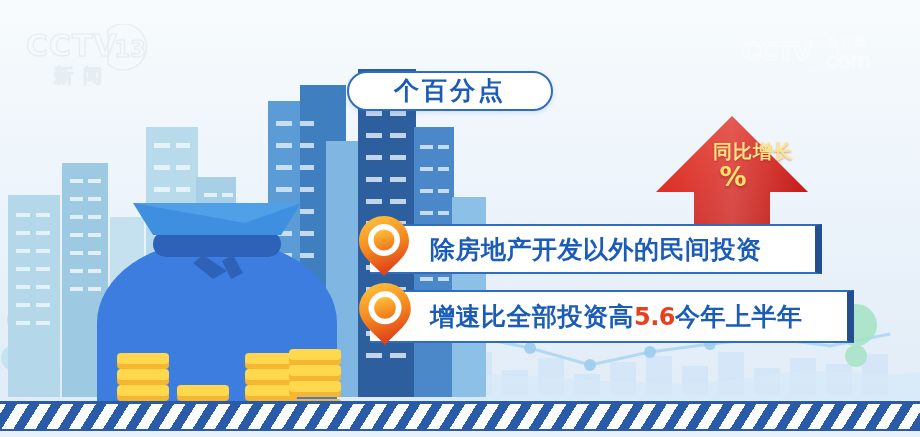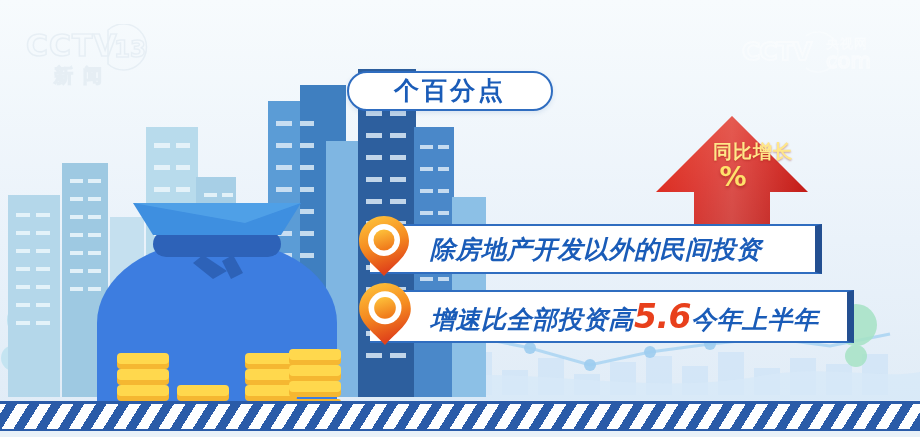--- a/index.html
+++ b/index.html
@@ -100,23 +100,22 @@
     border-bottom:2.5px solid #2f6dc0;
     border-right:7px solid #234f91;
     background:#ffffff;
   }
   .fact-bar .bar-text{
     position:relative; z-index:3;
     font-size:25px; font-weight:bold; color:#1a5cb8;
     letter-spacing:.5px; line-height:1;
     font-family:"DejaVu Sans","Liberation Sans",sans-serif;
     white-space:nowrap;
-    font-style:italic;
-  }
-  .fact-bar .hl { color:#e8401c; font-size:33px; letter-spacing:-.5px; }
+  }
+  .fact-bar .hl { color:#e8401c; font-size:24px; letter-spacing:-.5px; }
 
   #bar1 { left:370px; top:224px; width:452px; height:50px; }
   #bar1 .bar-text { margin-left:60px; }
   #bar2 { left:370px; top:290px; width:484px; height:53px; }
   #bar2 .bar-text { margin-left:60px; }
 
   
   .pin { position:absolute; z-index:6; }
   #pin1 { left:358px; top:215px; width:52px; height:62px; }
   #pin2 { left:358px; top:282px; width:54px; height:64px; }

